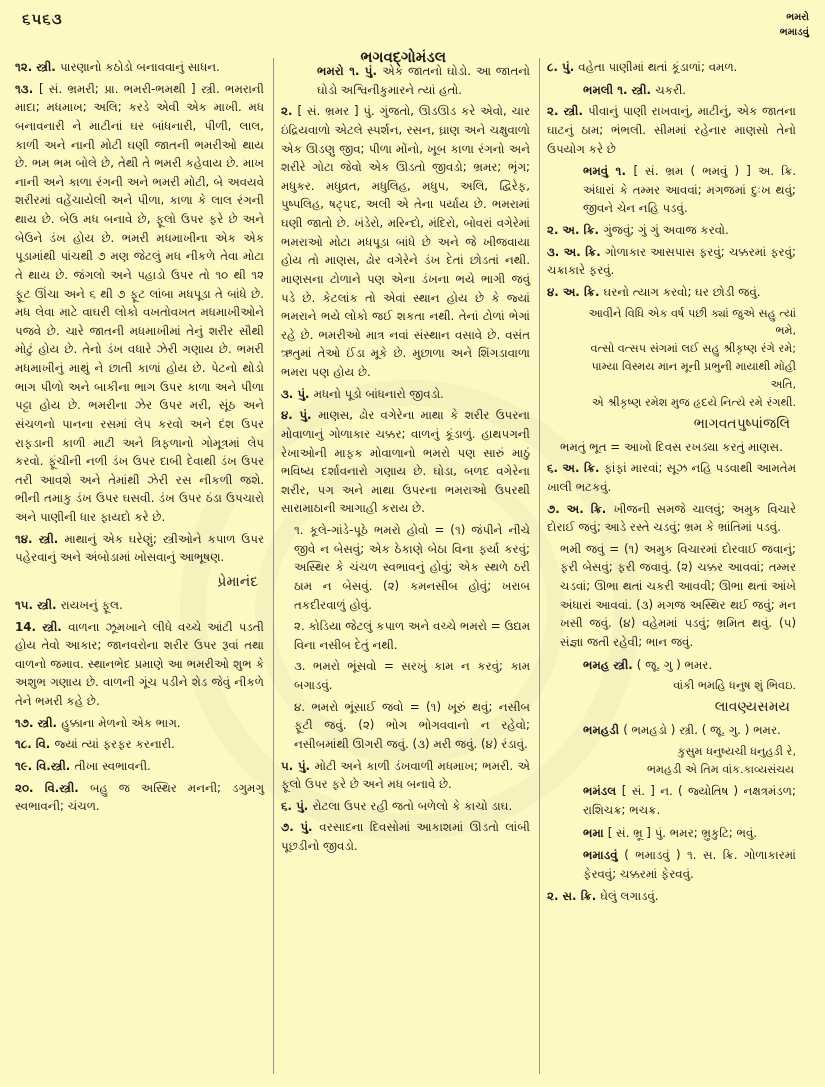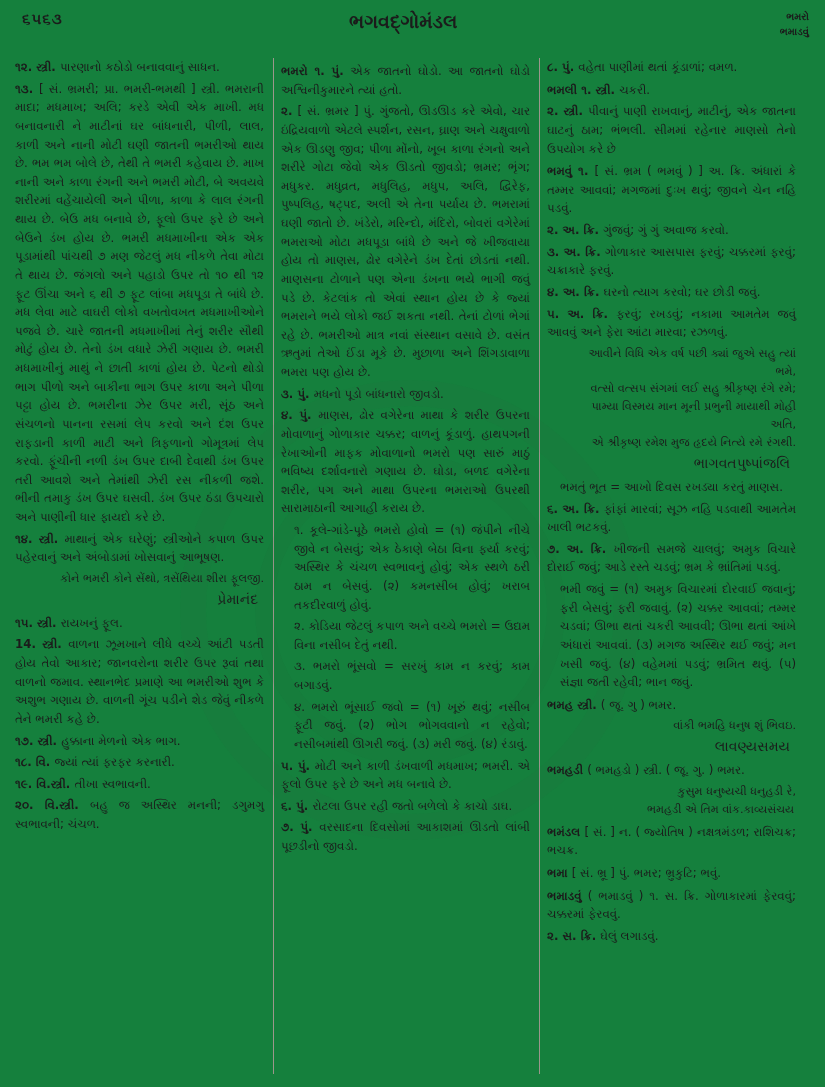--- a/index.html
+++ b/index.html
@@ -2,21 +2,21 @@
 <html><head>
 <meta charset="utf-8">
 <style>
   * { margin: 0; padding: 0; box-sizing: border-box; }
   html, body { background: #d8d5cd; }
   .page {
     position: relative;
     width: 825px;
     height: 1087px;
     margin: 0 auto;
-    background: #15803d;
+    background: #fef9c3;
     color: #1b1b1b;
     font-family: "DejaVu Sans", "Liberation Sans", sans-serif;
     overflow: hidden;
     box-shadow: 0 0 6px rgba(0,0,0,.35);
   }
   
   .watermark {
     position: absolute;
     left: 180px; top: 380px;
     width: 460px; height: 460px;
@@ -33,21 +33,21 @@
     pointer-events: none;
   }
   .header {
     display: flex;
     justify-content: space-between;
     align-items: flex-start;
     padding: 10px 16px 2px 22px;
     height: 56px;
   }
   .page-num { font-size: 15px; font-weight: bold; letter-spacing: 1px; }
-  .book-title { font-size: 19px; font-weight: bold; transform: translateX(-18px); }
+  .book-title { font-size: 15px; font-weight: bold; transform: translateX(-18px); margin-top: 38px; }
   .guide { text-align: right; font-size: 10px; font-weight: bold; line-height: 1.45; }
   .columns {
     display: flex;
     height: 1024px;
     padding: 2px 20px 6px 8px;
   }
   .col {
     flex: 1 1 0;
     padding: 0 9px 0 7px;
     font-size: 11.8px;
@@ -55,21 +55,21 @@
     text-align: justify;
     overflow: hidden;
   }
   .col + .col { border-left: 1px solid #9b968b; }
   p.blk { margin: 0 0 3px 0; text-indent: 0; }
   .hw { font-weight: bold; }
   p.idiom { padding-left: 13px; }
   p.verse { padding-left: 20px; font-size: 11.3px; margin-bottom: 0; text-align: right; }
   p.verse .attr-inline { float: right; font-size: 11px; padding-right: 2px; }
   p.attribution { text-align: right; font-size: 14px; padding-right: 6px; margin-bottom: 4px; }
-  p.headentry { margin-top: 4px; }
+  p.headentry { margin-top: 4px; margin-left: 36px; }
 </style>
 </head>
 <body>
 
 <div class="page">
   <div class="watermark"></div>
   <div class="watermark2"></div>
 
   <div class="header">
     <div class="page-num">૬૫૬૩</div>
@@ -78,21 +78,20 @@
       <div>ભમરો</div>
       <div>ભમાડવું</div>
     </div>
   </div>
 
   <div class="columns">
     <div class="col">
         <p class="blk entry"><span class="hw">૧૨. સ્ત્રી. </span>પારણાનો કઠોડો બનાવવાનું સાધન.</p>
         <p class="blk entry"><span class="hw">૧૩. </span>[ સં. ભ્રમરી; પ્રા. ભમરી-ભમથી ] સ્ત્રી. ભમરાની માદા; મધમાખ; અલિ; કરડે એવી એક માખી. મધ બનાવનારી ને માટીનાં ઘર બાંધનારી, પીળી, લાલ, કાળી અને નાની મોટી ઘણી જાતની ભમરીઓ થાય છે. ભમ ભમ બોલે છે, તેથી તે ભમરી કહેવાય છે. માખ નાની અને કાળા રંગની અને ભમરી મોટી, બે અવયવે શરીરમાં વહેંચાયેલી અને પીળા, કાળા કે લાલ રંગની થાય છે. બેઉ મધ બનાવે છે, ફૂલો ઉપર ફરે છે અને બેઉને ડંખ હોય છે. ભમરી મધમાખીના એક એક પૂડામાંથી પાંચથી ૭ મણ જેટલું મધ નીકળે તેવા મોટા તે થાય છે. જંગલો અને પહાડો ઉપર તો ૧૦ થી ૧૨ ફૂટ ઊંચા અને ૬ થી ૭ ફૂટ લાંબા મધપૂડા તે બાંધે છે. મધ લેવા માટે વાઘરી લોકો વખતોવખત મધમાખીઓને પજવે છે. ચારે જાતની મધમાખીમાં તેનું શરીર સૌથી મોટું હોય છે. તેનો ડંખ વધારે ઝેરી ગણાય છે. ભમરી મધમાખીનું માથું ને છાતી કાળાં હોય છે. પેટનો થોડો ભાગ પીળો અને બાકીના ભાગ ઉપર કાળા અને પીળા પટ્ટા હોય છે. ભમરીના ઝેર ઉપર મરી, સૂંઠ અને સંચળનો પાનના રસમાં લેપ કરવો અને દંશ ઉપર રાફડાની કાળી માટી અને ત્રિફળાનો ગોમૂત્રમાં લેપ કરવો. ફૂંચીની નળી ડંખ ઉપર દાબી દેવાથી ડંખ ઉપર તરી આવશે અને તેમાંથી ઝેરી રસ નીકળી જશે. ભીની તમાકુ ડંખ ઉપર ઘસવી. ડંખ ઉપર ઠંડા ઉપચારો અને પાણીની ધાર ફાયદો કરે છે.</p>
         <p class="blk entry"><span class="hw">૧૪. સ્ત્રી. </span>માથાનું એક ઘરેણું; સ્ત્રીઓને કપાળ ઉપર પહેરવાનું અને અંબોડામાં ખોસવાનું આભૂષણ.</p>
-        <p class="blk verse">કોને ભમરી કોને સેંથો, ત્રસેંથિયા શીરા ફૂલજી.</p>
         <p class="blk attribution">પ્રેમાનંદ</p>
         <p class="blk entry"><span class="hw">૧૫. સ્ત્રી. </span>રાયખનું ફૂલ.</p>
         <p class="blk entry"><span class="hw">14. સ્ત્રી. </span>વાળના ઝૂમખાને લીધે વચ્ચે આંટી પડતી હોય તેવો આકાર; જાનવરોના શરીર ઉપર રૂવાં તથા વાળનો જમાવ. સ્થાનભેદ પ્રમાણે આ ભમરીઓ શુભ કે અશુભ ગણાય છે. વાળની ગૂંચ પડીને શેડ જેવું નીકળે તેને ભમરી કહે છે.</p>
         <p class="blk entry"><span class="hw">૧૭. સ્ત્રી. </span>હુક્કાના મેળનો એક ભાગ.</p>
         <p class="blk entry"><span class="hw">૧૮. વિ. </span>જ્યાં ત્યાં ફરફર કરનારી.</p>
         <p class="blk entry"><span class="hw">૧૯. વિ.સ્ત્રી. </span>તીખા સ્વભાવની.</p>
         <p class="blk entry"><span class="hw">૨૦. વિ.સ્ત્રી. </span>બહુ જ અસ્થિર મનની; ડગુમગુ સ્વભાવની; ચંચળ.</p>
       </div>
     <div class="col">
         <p class="blk headentry"><span class="hw">ભમરો ૧. પું. </span>એક જાતનો ઘોડો. આ જાતનો ઘોડો અશ્વિનીકુમારને ત્યાં હતો.</p>
@@ -108,21 +107,20 @@
         <p class="blk entry"><span class="hw">૭. પું. </span>વરસાદના દિવસોમાં આકાશમાં ઊડતો લાંબી પૂછડીનો જીવડો.</p>
       </div>
     <div class="col">
         <p class="blk entry"><span class="hw">૮. પું. </span>વહેતા પાણીમાં થતાં કૂંડાળાં; વમળ.</p>
         <p class="blk headentry"><span class="hw">ભમલી ૧. સ્ત્રી. </span>ચકરી.</p>
         <p class="blk entry"><span class="hw">૨. સ્ત્રી. </span>પીવાનું પાણી રાખવાનું, માટીનું, એક જાતના ઘાટનું ઠામ; ભંભલી. સીમમાં રહેનાર માણસો તેનો ઉપયોગ કરે છે</p>
         <p class="blk headentry"><span class="hw">ભમવું ૧. </span>[ સં. ભ્રમ ( ભમવું ) ] અ. ક્રિ. અંધારાં કે તમ્મર આવવાં; મગજમાં દુઃખ થવું; જીવને ચેન નહિ પડવું.</p>
         <p class="blk entry"><span class="hw">૨. અ. ક્રિ. </span>ગુંજવું; ગું ગું અવાજ કરવો.</p>
         <p class="blk entry"><span class="hw">૩. અ. ક્રિ. </span>ગોળાકાર આસપાસ ફરવું; ચક્કરમાં ફરવું; ચક્રાકારે ફરવું.</p>
         <p class="blk entry"><span class="hw">૪. અ. ક્રિ. </span>ઘરનો ત્યાગ કરવો; ઘર છોડી જવું.</p>
-        <p class="blk entry"><span class="hw">૫. અ. ક્રિ. </span>ફરવું; રખડવું; નકામા આમતેમ જવું આવવું અને ફેરા આંટા મારવા; રઝળવું.</p>
         <p class="blk verse">આવીને વિધિ એક વર્ષ પછી ક્યાં જુએ સહુ ત્યાં ભમે,</p>
         <p class="blk verse">વત્સો વત્સપ સંગમાં લઈ સહુ શ્રીકૃષ્ણ રંગે રમે;</p>
         <p class="blk verse">પામ્યા વિસ્મય માન મૂની પ્રભુની માયાથી મોહી અતિ,</p>
         <p class="blk verse">એ શ્રીકૃષ્ણ રમેશ મુજ હૃદયે નિત્યે રમે રંગથી.</p>
         <p class="blk attribution">ભાગવતપુષ્પાંજલિ</p>
         <p class="blk idiom">ભમતું ભૂત = આખો દિવસ રખડ્યા કરતું માણસ.</p>
         <p class="blk entry"><span class="hw">૬. અ. ક્રિ. </span>ફાંફાં મારવાં; સૂઝ નહિ પડવાથી આમતેમ ખાલી ભટકવું.</p>
         <p class="blk entry"><span class="hw">૭. અ. ક્રિ. </span>ખીજની સમજે ચાલવું; અમુક વિચારે દોરાઈ જવું; આડે રસ્તે ચડવું; ભ્રમ કે ભ્રાંતિમાં પડવું.</p>
         <p class="blk idiom">ભમી જવું = (૧) અમુક વિચારમાં દોરવાઈ જવાનું; ફરી બેસવું; ફરી જવાવું. (૨) ચક્કર આવવાં; તમ્મર ચડવાં; ઊભા થતાં ચકરી આવવી; ઊભા થતાં આંખે અંધારાં આવવાં. (૩) મગજ અસ્થિર થઈ જવું; મન ખસી જવું. (૪) વહેમમાં પડવું; ભ્રમિત થવું. (૫) સંજ્ઞા જતી રહેવી; ભાન જવું.</p>
         <p class="blk headentry"><span class="hw">ભમહ સ્ત્રી. </span>( જૂ. ગુ ) ભમર.</p>

